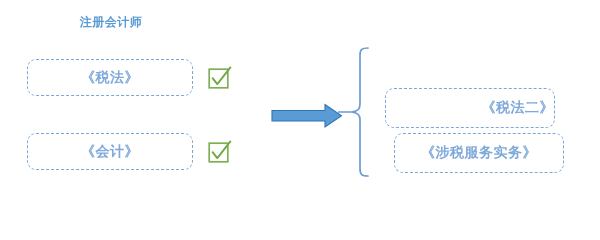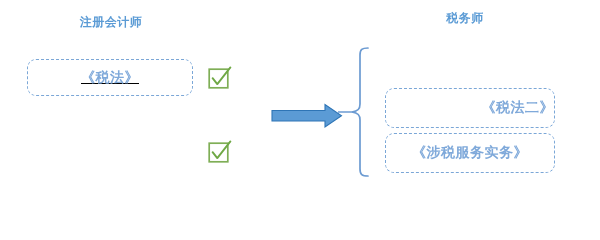--- a/index.html
+++ b/index.html
@@ -48,27 +48,27 @@
   }
   .course-box .label {
     font-size: 14px;
     font-weight: bold;
     color: #7FA9DA;
     white-space: nowrap;
     letter-spacing: 0.5px;
   }
 
   
-  #box-cpa-tax  { left: 27px; top: 59px;  width: 166px; height: 37px; text-decoration: underline; }
+  #box-cpa-tax  { left: 27px; top: 59px;  width: 166px; height: 37px; }
   #box-cpa-acct { left: 27px; top: 133px; width: 166px; height: 37px; }
 
   
   #box-ta-tax1    { left: 385px; top: 50px;  width: 170px; height: 38px; }
   #box-ta-tax2    { left: 385px; top: 88px;  width: 170px; height: 40px; justify-content: flex-end; }
-  #box-ta-service { left: 385px; top: 133px; width: 170px; height: 40px; }
+  #box-ta-service { left: 394px; top: 133px; width: 170px; height: 40px; }
 
   
   .checkbox {
     position: absolute;
     width: 24px;
     height: 24px;
   }
   #check-tax  { left: 208px; top: 65px; }
   #check-acct { left: 208px; top: 139px; }
 
@@ -94,20 +94,23 @@
 <body>
 
 <div class="stage">
 
   <div class="col-title" id="title-left">注册会计师</div>
 
   <div class="course-box" id="box-cpa-tax">
     <span class="label">《税法》</span>
   </div>
 
+  <div class="course-box" id="box-cpa-acct">
+    <span class="label">《会计》</span>
+  </div>
 
   <div class="checkbox" id="check-tax">
     <svg width="24" height="24" viewBox="0 0 24 24">
       <rect x="1.2" y="4.2" width="18.6" height="18.6" fill="none" stroke="#7FAE56" stroke-width="1.7"></rect>
       <path d="M4.6 13.2 L9.3 19.1 L22.4 2.4" fill="none" stroke="#6FA845" stroke-width="1.9" stroke-linecap="round" stroke-linejoin="round"></path>
     </svg>
   </div>
 
   <div class="checkbox" id="check-acct">
     <svg width="24" height="24" viewBox="0 0 24 24">
@@ -128,21 +131,20 @@
                C24 2, 22 3.5, 22 9
                L22 58
                C22 63, 20 65, 14 66
                C20 67, 22 69, 22 74
                L22 123
                C22 128.5, 24 130, 30 130" fill="none" stroke="#6C9BD2" stroke-width="1.7" stroke-linecap="round"></path>
       <path d="M0 66 L14 66" fill="none" stroke="#6C9BD2" stroke-width="1.7" stroke-linecap="round"></path>
     </svg>
   </div>
 
-  <div class="col-title" id="title-right">税务师</div>
 
 
   <div class="course-box" id="box-ta-tax2">
     <span class="label">《税法二》</span>
   </div>
 
   <div class="course-box" id="box-ta-service">
     <span class="label">《涉税服务实务》</span>
   </div>
 

